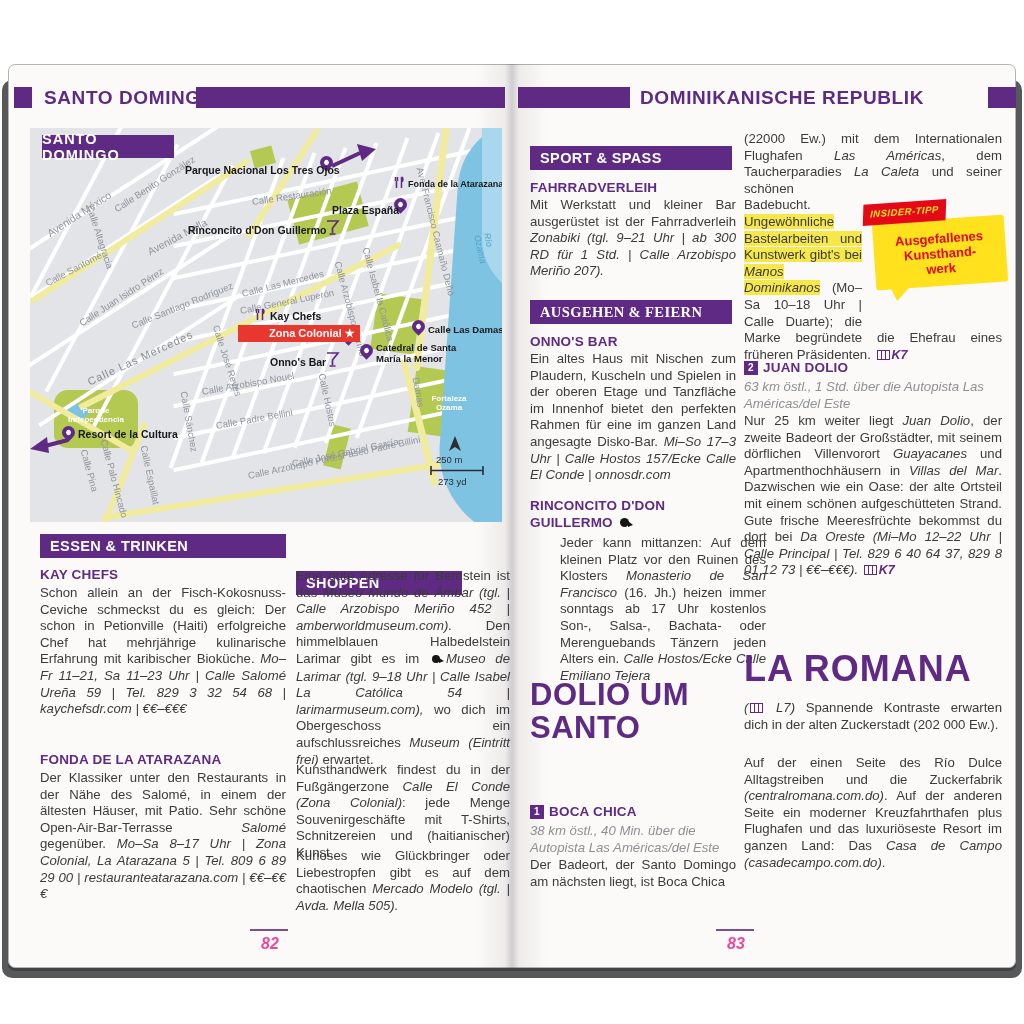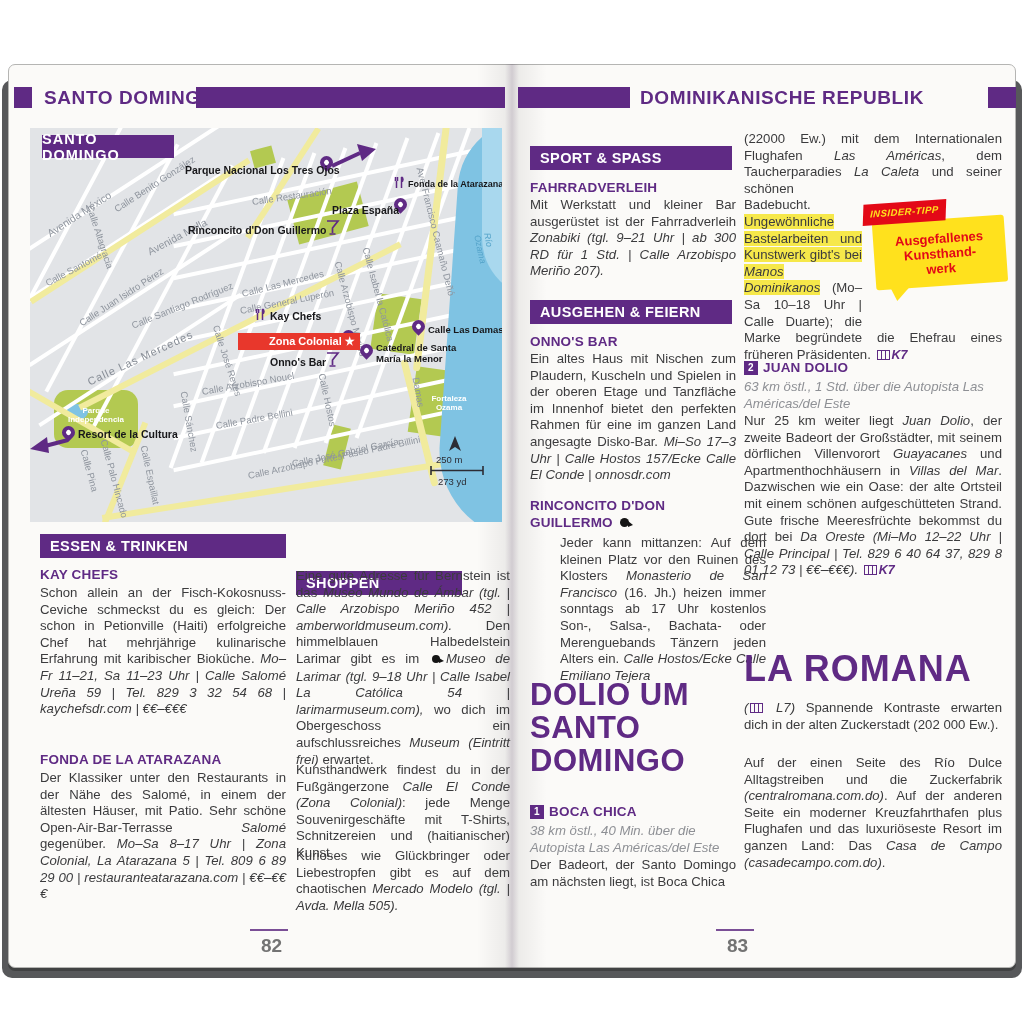--- a/index.html
+++ b/index.html
@@ -30,21 +30,21 @@
   .graymeta{color:#8e9095;font-style:italic;}
   .numsq{display:inline-block;width:14px;height:14px;background:#5f2a84;color:#fff;font-size:10px;
          font-weight:bold;text-align:center;line-height:14px;margin-right:5px;vertical-align:1px;}
   .hl{background:#f6e84a;}
   .ref{color:#5f2a84;font-weight:bold;font-style:italic;font-size:12.5px;}
   .reficon{display:inline-block;width:13px;height:10px;border:1.5px solid #5f2a84;box-sizing:border-box;
            background-image:linear-gradient(90deg,transparent 3px,#5f2a84 3px,#5f2a84 4px,transparent 4px,transparent 7px,#5f2a84 7px,#5f2a84 8px,transparent 8px);
            vertical-align:-1px;margin:0 2px;}
   .insider-ic{display:inline-block;vertical-align:-1px;margin:0 2px;}
   .footer-line{background:#7a4e96;height:2px;}
-  .pagenum{font-weight:bold;font-size:19px;color:#737373;}
+  .pagenum{font-weight:bold;font-size:16px;color:#ec4899;font-style:italic;}
 
   
   .map{position:absolute;left:30px;top:128px;width:472px;height:394px;background:#e2e4e7;overflow:hidden;}
   .map-title{position:absolute;left:12px;top:7px;width:132px;height:23px;background:#5f2a84;color:#fff;
              font-weight:bold;font-size:14.5px;letter-spacing:1px;display:flex;align-items:center;justify-content:center;z-index:30;}
   .stline{position:absolute;background:#ffffff;}
   .yroad{position:absolute;background:#f1eb9d;}
   .park{position:absolute;background:#b3c951;}
   .water{position:absolute;background:#7fc3e3;}
   .ms{position:absolute;font-size:9.5px;color:#8f959e;white-space:nowrap;transform-origin:left center;z-index:12;}
@@ -184,21 +184,21 @@
   <div class="poi" style="left:158px;top:96px;">Rinconcito d'Don Guillermo</div>
   <svg class="abs" style="left:296px;top:92px;z-index:22;" width="14" height="15">
     <path d="M1 1h11 L6.5 8 v5 M3.5 14h6" stroke="#5f2a84" stroke-width="1.7" fill="none"></path>
   </svg>
 
   <svg class="abs" style="left:224px;top:180px;z-index:22;" width="12" height="13">
     <path d="M2.5 1v4 M4.5 1v4 M3.5 5v7 M8.5 1v11 M8.5 1c2 1 2 4 0 5" stroke="#5f2a84" stroke-width="1.5" fill="none"></path>
   </svg>
   <div class="poi" style="left:240px;top:182px;">Kay Chefs</div>
 
-  <div class="zona" style="left:208px;top:205px;padding-left:31px;">
+  <div class="zona" style="left:208px;top:197px;padding-left:31px;">
     <span>Zona Colonial</span>
     <span>★</span>
   </div>
   <span class="pin" style="left:312px;top:202px;"></span>
 
   <div class="poi" style="left:240px;top:228px;">Onno's Bar</div>
   <svg class="abs" style="left:296px;top:224px;z-index:22;" width="14" height="15">
     <path d="M1 1h11 L6.5 8 v5 M3.5 14h6" stroke="#5f2a84" stroke-width="1.7" fill="none"></path>
   </svg>
 
@@ -251,42 +251,41 @@
 
 <div class="abs footer-line" style="left:250px;top:929px;width:38px;"></div>
 <div class="abs pagenum" style="left:261px;top:935px;">82</div>
 
 <div class="abs page-bar" style="left:530px;top:146px;width:202px;">SPORT &amp; SPASS</div>
 <div class="abs subhead" style="left:530px;top:180px;">FAHRRADVERLEIH</div>
 <p class="abs body" style="left:530px;top:197px;width:206px;">
   <span>Mit Werkstatt und kleiner Bar ausgerüstet ist der Fahrradverleih </span><span class="i">Zonabiki (tgl. 9–21 Uhr | ab 300 RD für 1 Std. | Calle Arzobispo Meriño 207).</span>
 </p>
 
-<div class="abs page-bar" style="left:530px;top:300px;width:202px;">AUSGEHEN &amp; FEIERN</div>
+<div class="abs page-bar" style="left:530px;top:300px;width:202px;font-family:Liberation Serif, serif;">AUSGEHEN &amp; FEIERN</div>
 <div class="abs subhead" style="left:530px;top:334px;">ONNO'S BAR</div>
 <p class="abs body" style="left:530px;top:351px;width:206px;">
   <span>Ein altes Haus mit Nischen zum Plaudern, Kuscheln und Spielen in der oberen Etage und Tanzfläche im Innenhof bietet den perfekten Rahmen für eine im ganzen Land angesagte Disko-Bar. </span><span class="i">Mi–So 17–3 Uhr | Calle Hostos 157/Ecke Calle El Conde | onnosdr.com</span>
 </p>
 
 <div class="abs subhead" style="left:530px;top:497px;line-height:17px;">
   <span>RINCONCITO D'DON</span><br>
   <span>GUILLERMO</span>
   <span class="insider-ic"><svg width="14" height="11">
         <circle cx="5.5" cy="5.5" r="4.5" fill="#151515"></circle>
         <polygon points="9,4 14,8 9,10" fill="#151515"></polygon>
       </svg></span>
 </div>
 <p class="abs body" style="left:560px;top:535px;width:206px;">
   <span>Jeder kann mittanzen: Auf dem kleinen Platz vor den Ruinen des Klosters </span><span class="i">Monasterio de San Francisco</span><span> (16. Jh.) heizen immer sonntags ab 17 Uhr kostenlos Son-, Salsa-, Bachata- oder Merenguebands Tänzern jeden Alters ein. </span><span class="i">Calle Hostos/Ecke Calle Emiliano Tejera</span>
 </p>
 
 <div class="abs bigtitle" style="left:530px;top:678px;">
   <span>DOLIO UM</span><br>
   <span>SANTO</span><br>
-  <span>DOMINGO</span>
 </div>
 <div class="abs subhead" style="left:530px;top:804px;">
   <span class="numsq">1</span><span>BOCA CHICA</span>
 </div>
 <p class="abs body graymeta" style="left:530px;top:823px;width:206px;text-align:left;">38 km östl., 40 Min. über die Autopista Las Américas/del Este</p>
 <p class="abs body" style="left:530px;top:857px;width:206px;">Der Badeort, der Santo Domingo am nächsten liegt, ist Boca Chica</p>
 
 <p class="abs body" style="left:744px;top:131px;width:258px;">
   <span>(22000 Ew.) mit dem Internationalen Flughafen </span><span class="i">Las Américas</span><span>, dem Taucherparadies </span><span class="i">La Caleta</span><span class="tipfloat">
       <span class="bubble">Ausgefallenes

